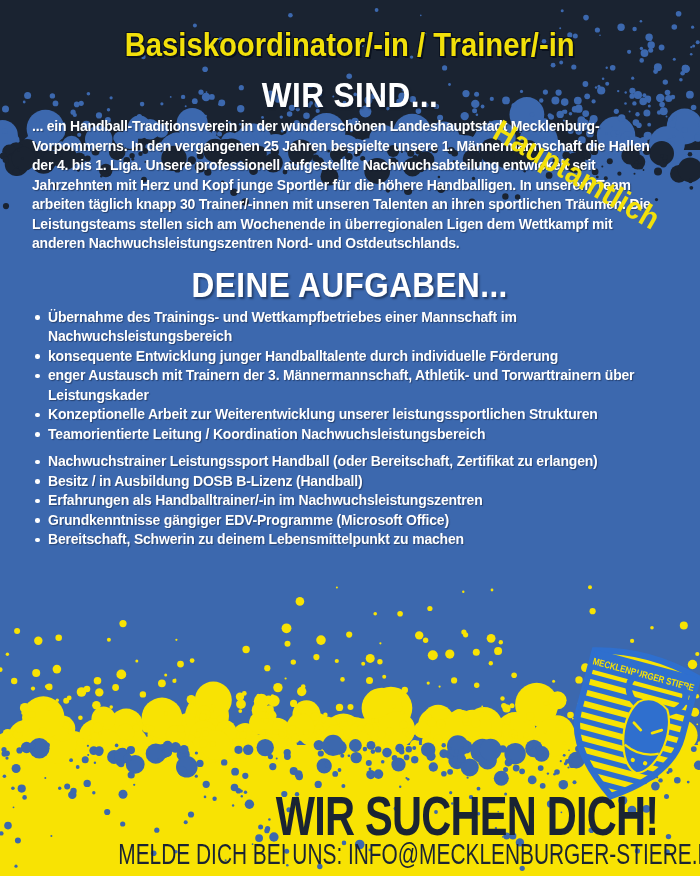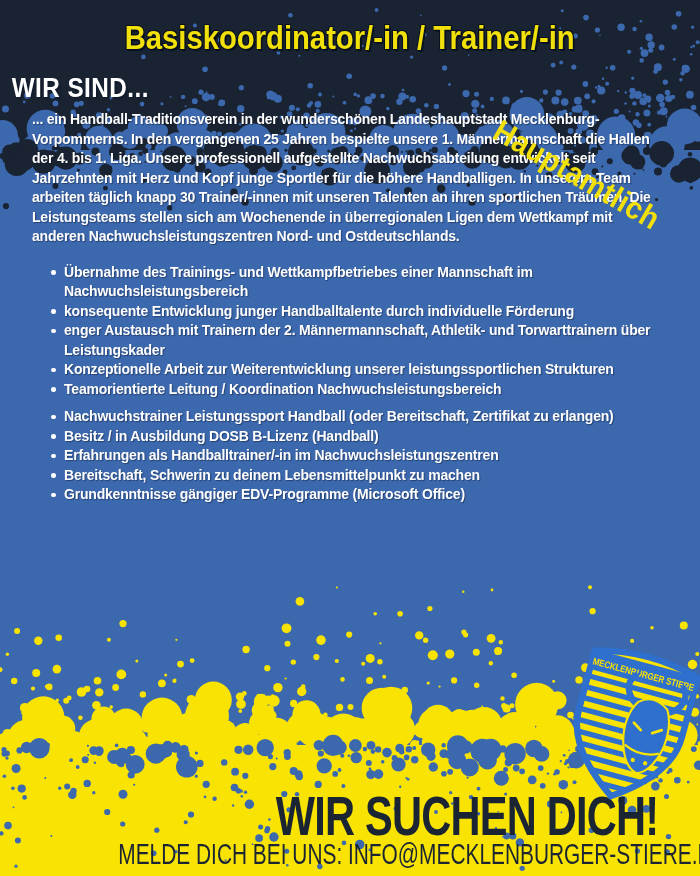--- a/index.html
+++ b/index.html
@@ -3,44 +3,44 @@
 <meta charset="utf-8">
 <style>
   html,body{margin:0;padding:0;background:#fff;}
   .poster{
     position:relative;width:700px;height:876px;overflow:hidden;
     font-family:"Liberation Sans",sans-serif;
     background:linear-gradient(to bottom,#1a2331 0,#1a2331 150px,#3c68ae 150px,#3c68ae 745px,#f8e303 745px,#f8e303 100%);
   }
   #splatter{position:absolute;inset:0;z-index:1;pointer-events:none;}
   .content{position:absolute;inset:0;z-index:2;}
-  .headline{padding-top:15px;text-align:center;}
+  .headline{padding-top:22px;text-align:center;}
   .headline .line{
     display:block;line-height:45px;font-size:34px;font-weight:bold;color:#f2e00a;white-space:nowrap;
   }
   .headline .sq{display:inline-block;transform:scaleX(.86);transform-origin:center;
     text-shadow:2px 2px 0 #0a111e,-1px -1px 0 #0a111e,1px -1px 0 #0a111e,-1px 1px 0 #0a111e;}
   .ribbon{
     position:absolute;left:505px;top:113px;z-index:3;
     font-size:31px;font-weight:bold;color:#f2e00a;white-space:nowrap;
     transform:rotate(30deg) scaleX(.92);transform-origin:0 0;letter-spacing:.5px;
   }
-  h2{margin:4px;font-size:27px;line-height:30px;color:#fff;font-weight:bold;}
+  h2{margin:4px;text-align:center;font-size:35px;line-height:30px;color:#fff;font-weight:bold;}
   h2 .sq{display:inline-block;transform:scaleX(.9);transform-origin:center;letter-spacing:.5px;
     text-shadow:2px 2px 2px rgba(10,20,40,.5);}
   .h2-wirsind{margin-top:13px;}
   .h2-aufgaben{margin-top:15px;}
   .h2-profil{margin-top:17px;}
   .about{
     width:636px;margin:7px auto 16px;text-align:left;
     font-size:14px;font-weight:bold;line-height:19.5px;color:#fff;letter-spacing:-.2px;
     text-shadow:1px 1px 1px rgba(10,20,40,.45);
   }
   ul.bullets{
-    margin:8px 16px 0;padding:0 14px 0 48px;list-style:none;
+    margin:8px 0 0;padding:0 14px 0 48px;list-style:none;
     font-size:14px;font-weight:bold;line-height:19.5px;color:#fff;letter-spacing:-.2px;
     text-shadow:1px 1px 1px rgba(10,20,40,.45);
   }
   ul.bullets li{position:relative;}
   ul.bullets li::before{
     content:"";position:absolute;left:-13px;top:7.5px;width:4.5px;height:4.5px;border-radius:50%;background:#fff;
   }
   .logo{position:absolute;left:554px;top:645px;width:152px;height:160px;z-index:3;}
   .footer-cta{position:absolute;top:786px;width:100%;text-align:right;z-index:2;padding-left:6px;}
   .footer-cta .sq{
@@ -1318,36 +1318,37 @@
     </header>
 
     <div class="ribbon">Hauptamtlich</div>
 
     <section>
       <h2 class="h2-wirsind"><span class="sq">WIR SIND...</span></h2>
       <p class="about">... ein Handball-Traditionsverein in der wunderschönen Landeshauptstadt Mecklenburg-Vorpommerns. In den vergangenen 25 Jahren bespielte unsere 1. Männermannschaft die Hallen der 4. bis 1. Liga. Unsere professionell aufgestellte Nachwuchsabteilung entwickelt seit Jahrzehnten mit Herz und Kopf junge Sportler für die höhere Handballigen. In unserem Team arbeiten täglich knapp 30 Trainer/-innen mit unseren Talenten an ihren sportlichen Träumen. Die Leistungsteams stellen sich am Wochenende in überregionalen Ligen dem Wettkampf mit anderen Nachwuchsleistungszentren Nord- und Ostdeutschlands.</p>
     </section>
 
     <section>
+      <h2 class="h2-aufgaben"><span class="sq">DEINE AUFGABEN...</span></h2>
       <ul class="bullets">
         <li>Übernahme des Trainings- und Wettkampfbetriebes einer Mannschaft im Nachwuchsleistungsbereich</li>
         <li>konsequente Entwicklung junger Handballtalente durch individuelle Förderung</li>
-        <li>enger Austausch mit Trainern der 2. Männermannschaft, Athletik- und Torwarttrainern über Leistungskader</li>
+        <li>enger Austausch mit Trainern der 3. Männermannschaft, Athletik- und Torwarttrainern über Leistungskader</li>
         <li>Konzeptionelle Arbeit zur Weiterentwicklung unserer leistungssportlichen Strukturen</li>
         <li>Teamorientierte Leitung / Koordination Nachwuchsleistungsbereich</li>
       </ul>
     </section>
 
     <section>
       <ul class="bullets">
         <li>Nachwuchstrainer Leistungssport Handball (oder Bereitschaft, Zertifikat zu erlangen)</li>
         <li>Besitz / in Ausbildung DOSB B-Lizenz (Handball)</li>
         <li>Erfahrungen als Handballtrainer/-in im Nachwuchsleistungszentren</li>
+        <li>Grundkenntnisse gängiger EDV-Programme (Microsoft Office)</li>
         <li>Bereitschaft, Schwerin zu deinem Lebensmittelpunkt zu machen</li>
-        <li>Grundkenntnisse gängiger EDV-Programme (Microsoft Office)</li>
       </ul>
     </section>
 
     <div class="logo">
       <svg viewBox="0 0 120 150" width="152" height="160">
         <defs>
           <clipPath id="shieldClip">
             <path d="M10,16 Q60,2 110,16 L110,74 Q110,110 60,144 Q10,110 10,74 Z"></path>
           </clipPath>
         </defs>

